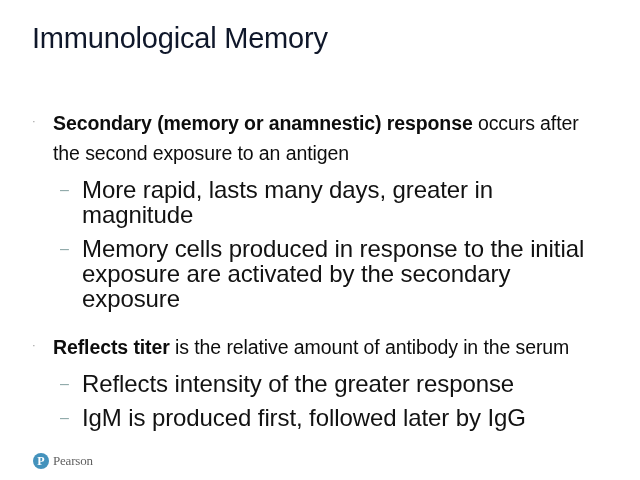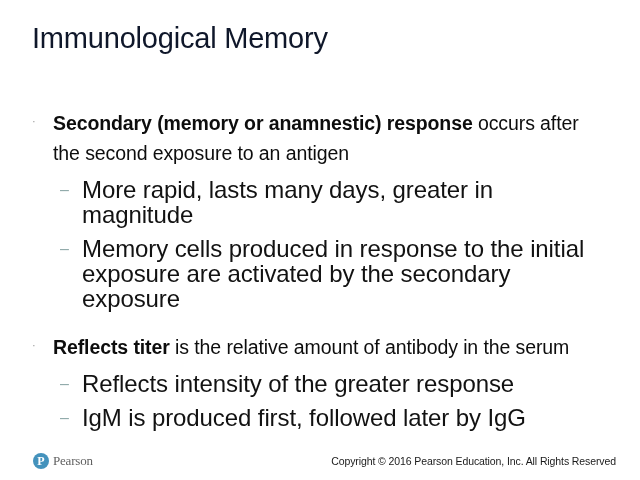--- a/index.html
+++ b/index.html
@@ -180,16 +180,15 @@
       <span class="text">IgM is produced first, followed later by IgG</span>
     </div>
 
   </div>
 
   <div class="footer">
     <div class="pearson-logo">
       <span class="pearson-mark">P</span>
       <span class="pearson-word">Pearson</span>
     </div>
-    <div class="copyright">Copyright © 2016 Pearson Education, Inc. All Rights Reserved</div>
   </div>
 
 </div>
 
 </body></html>

